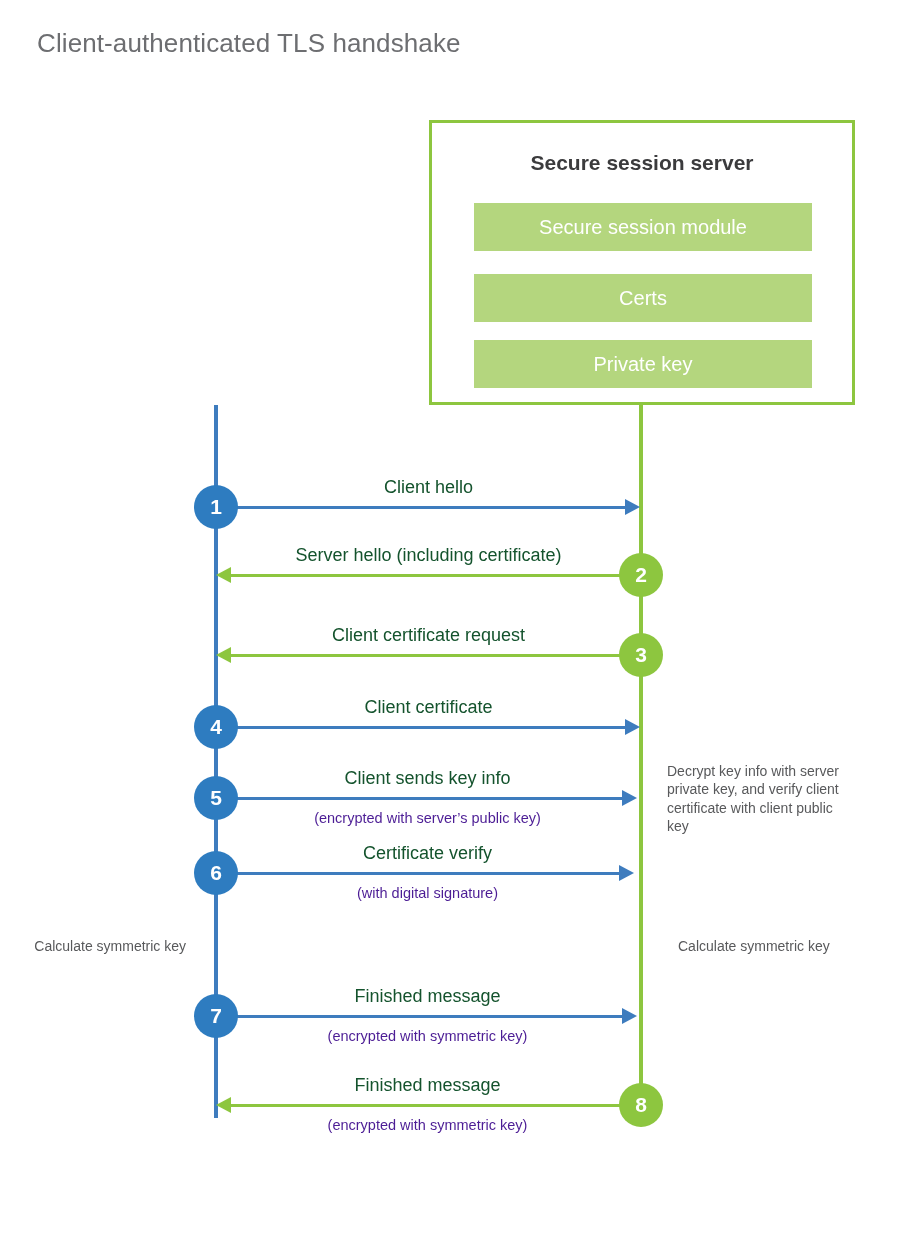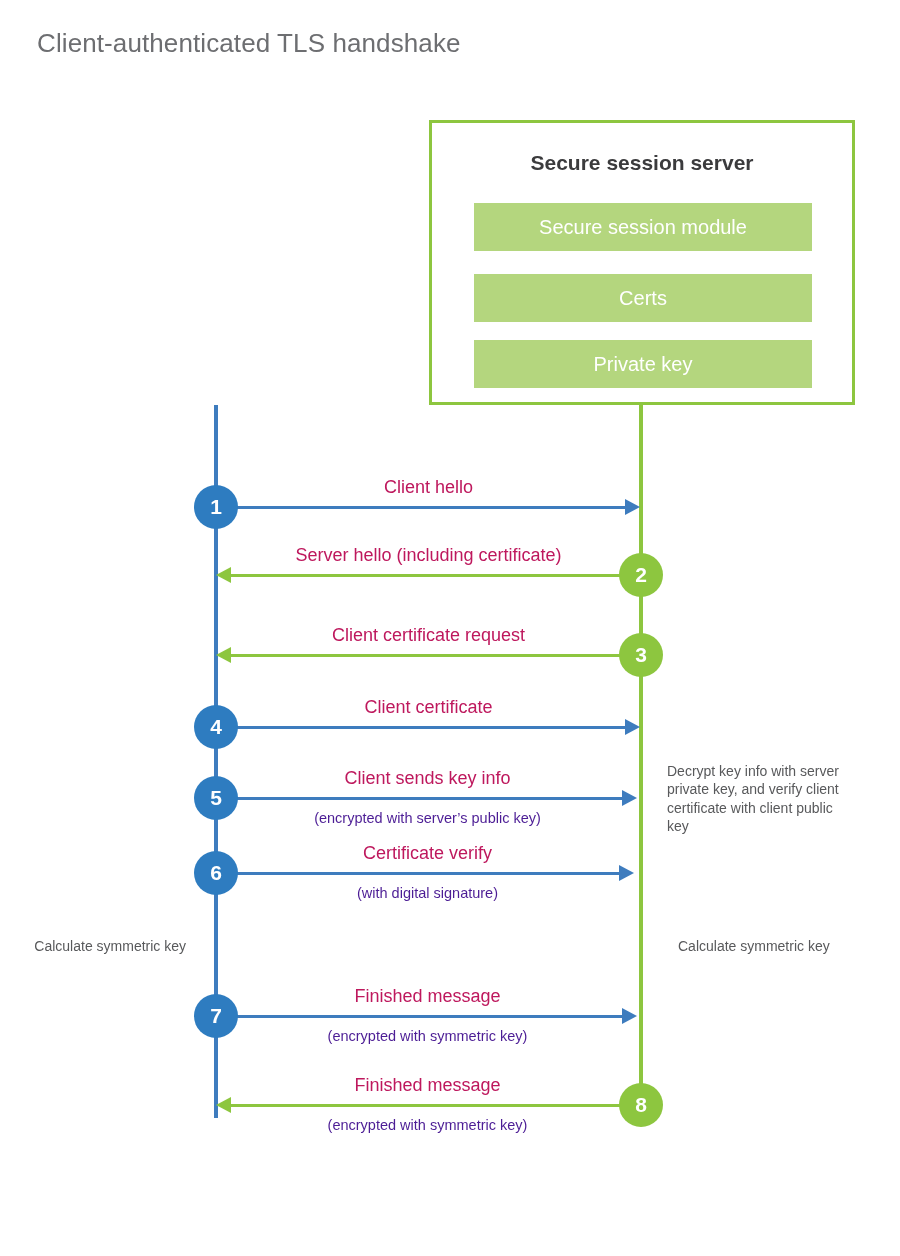--- a/index.html
+++ b/index.html
@@ -158,21 +158,21 @@
     justify-content: center;
   }
   .step-circle.blue { background: #2e7cc0; left: 194px; }
   .step-circle.green { background: #8dc63f; left: 619px; }
 
   
   .step-label {
     position: absolute;
     text-align: center;
     font-size: 18px;
-    color: #be185d;
+    color: #14532d;
     white-space: nowrap;
     top: -30px;
   }
   .step-sublabel {
     position: absolute;
     text-align: center;
     font-size: 14.5px;
     color: #4c1d95;
     white-space: nowrap;
     top: 12px;

